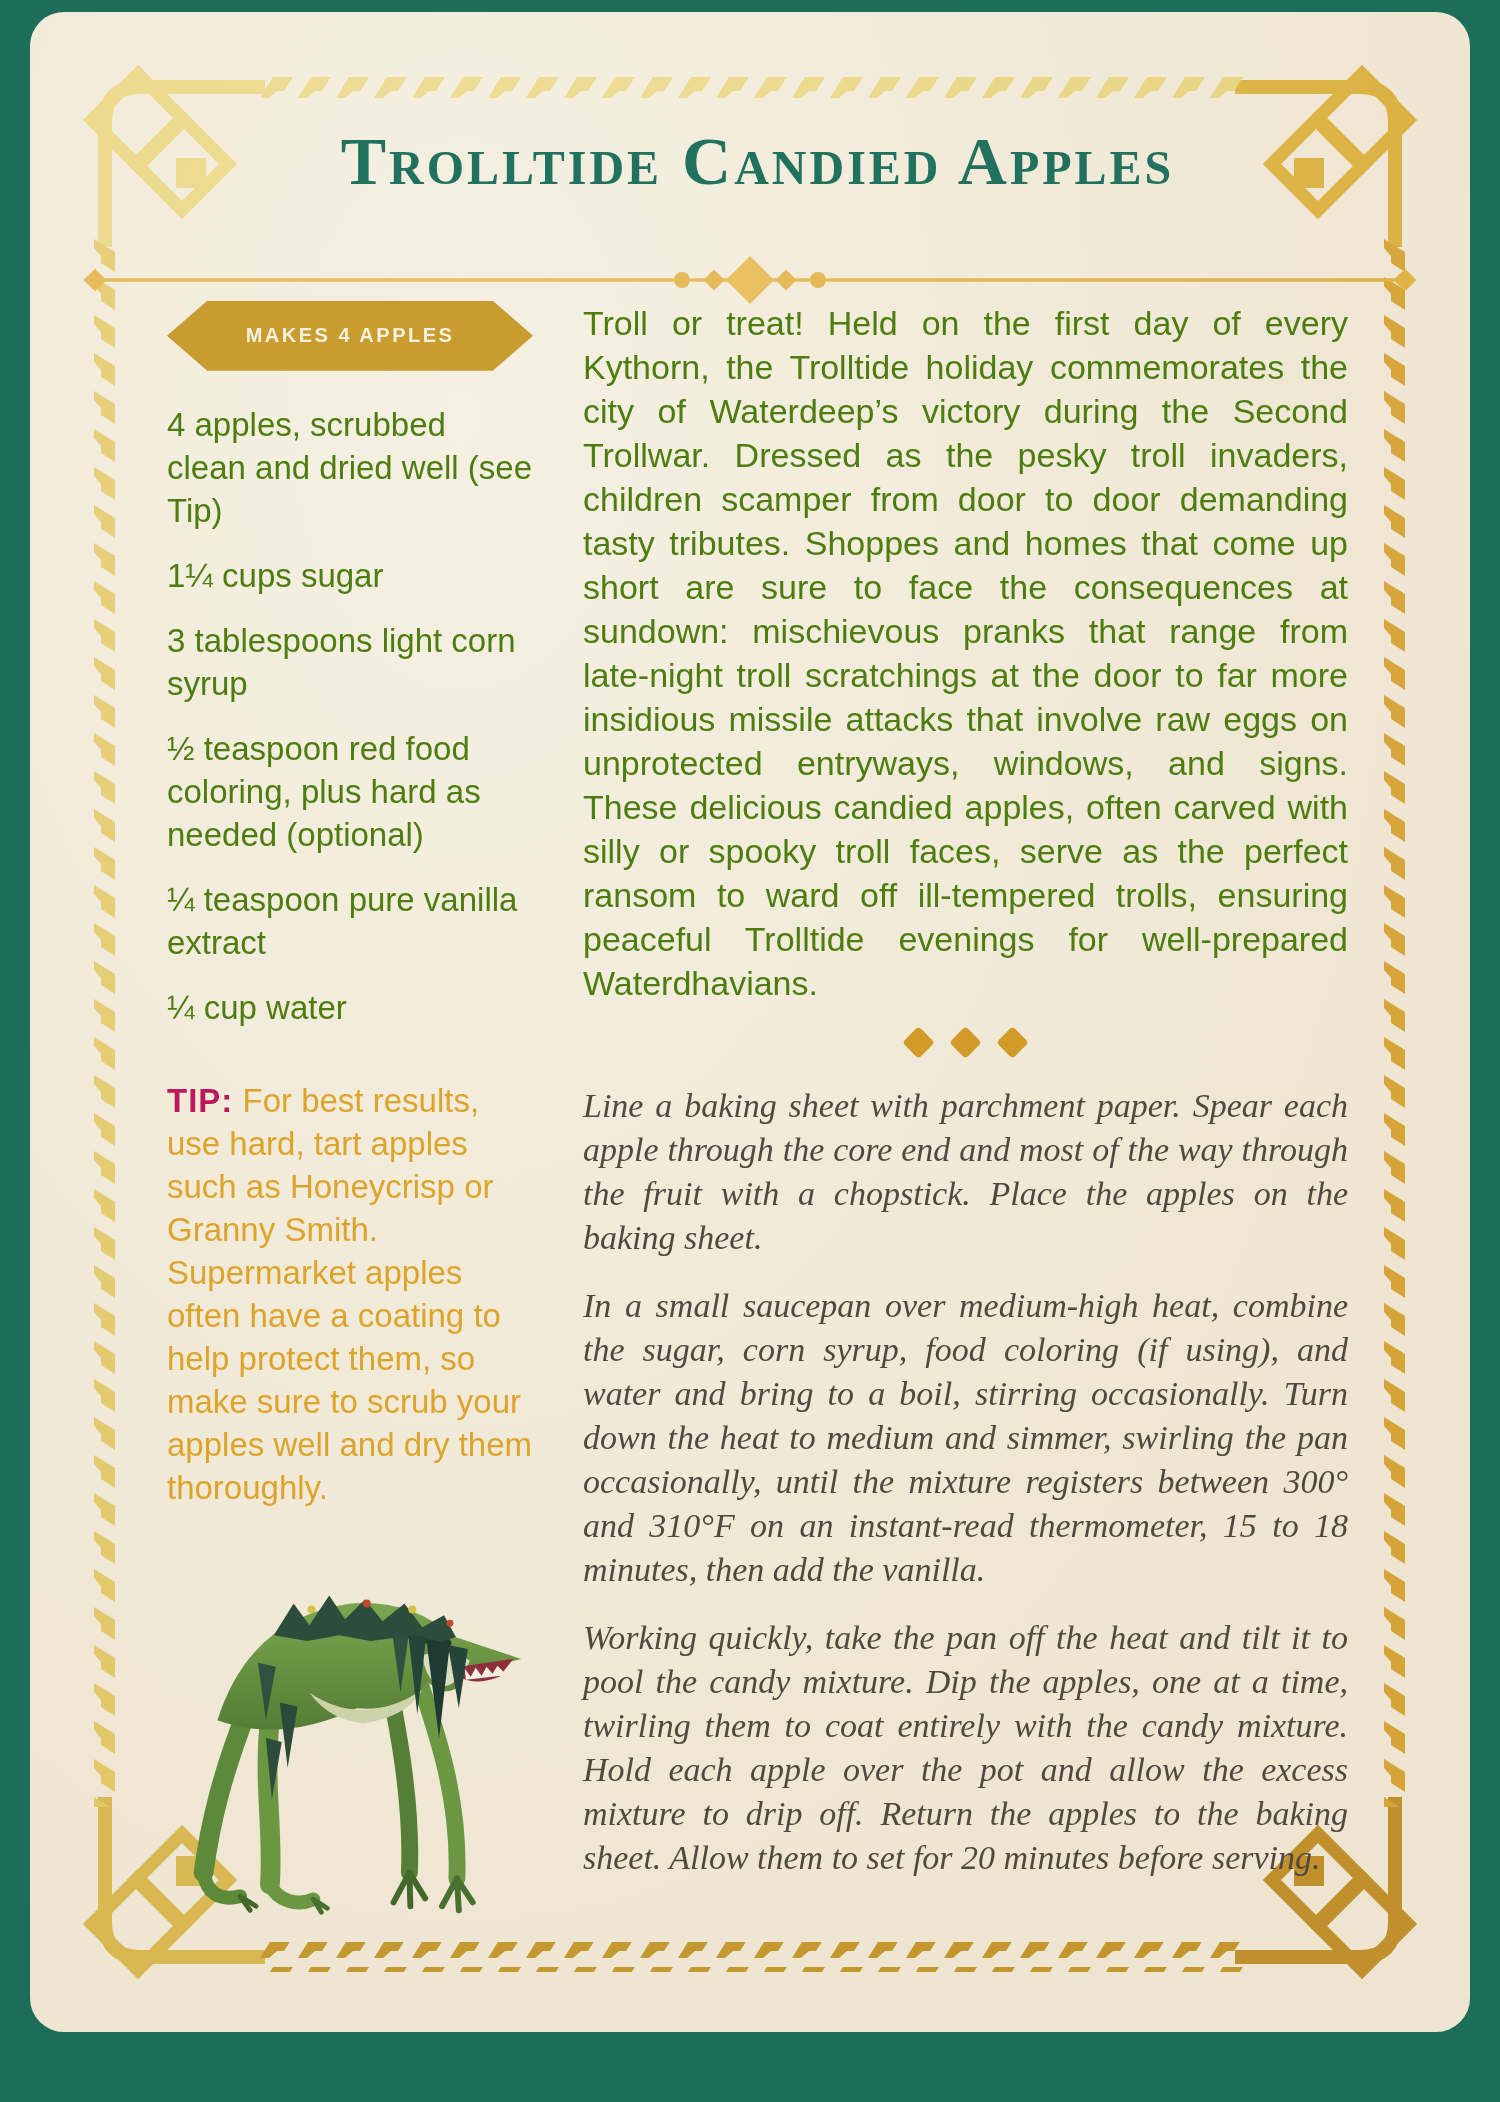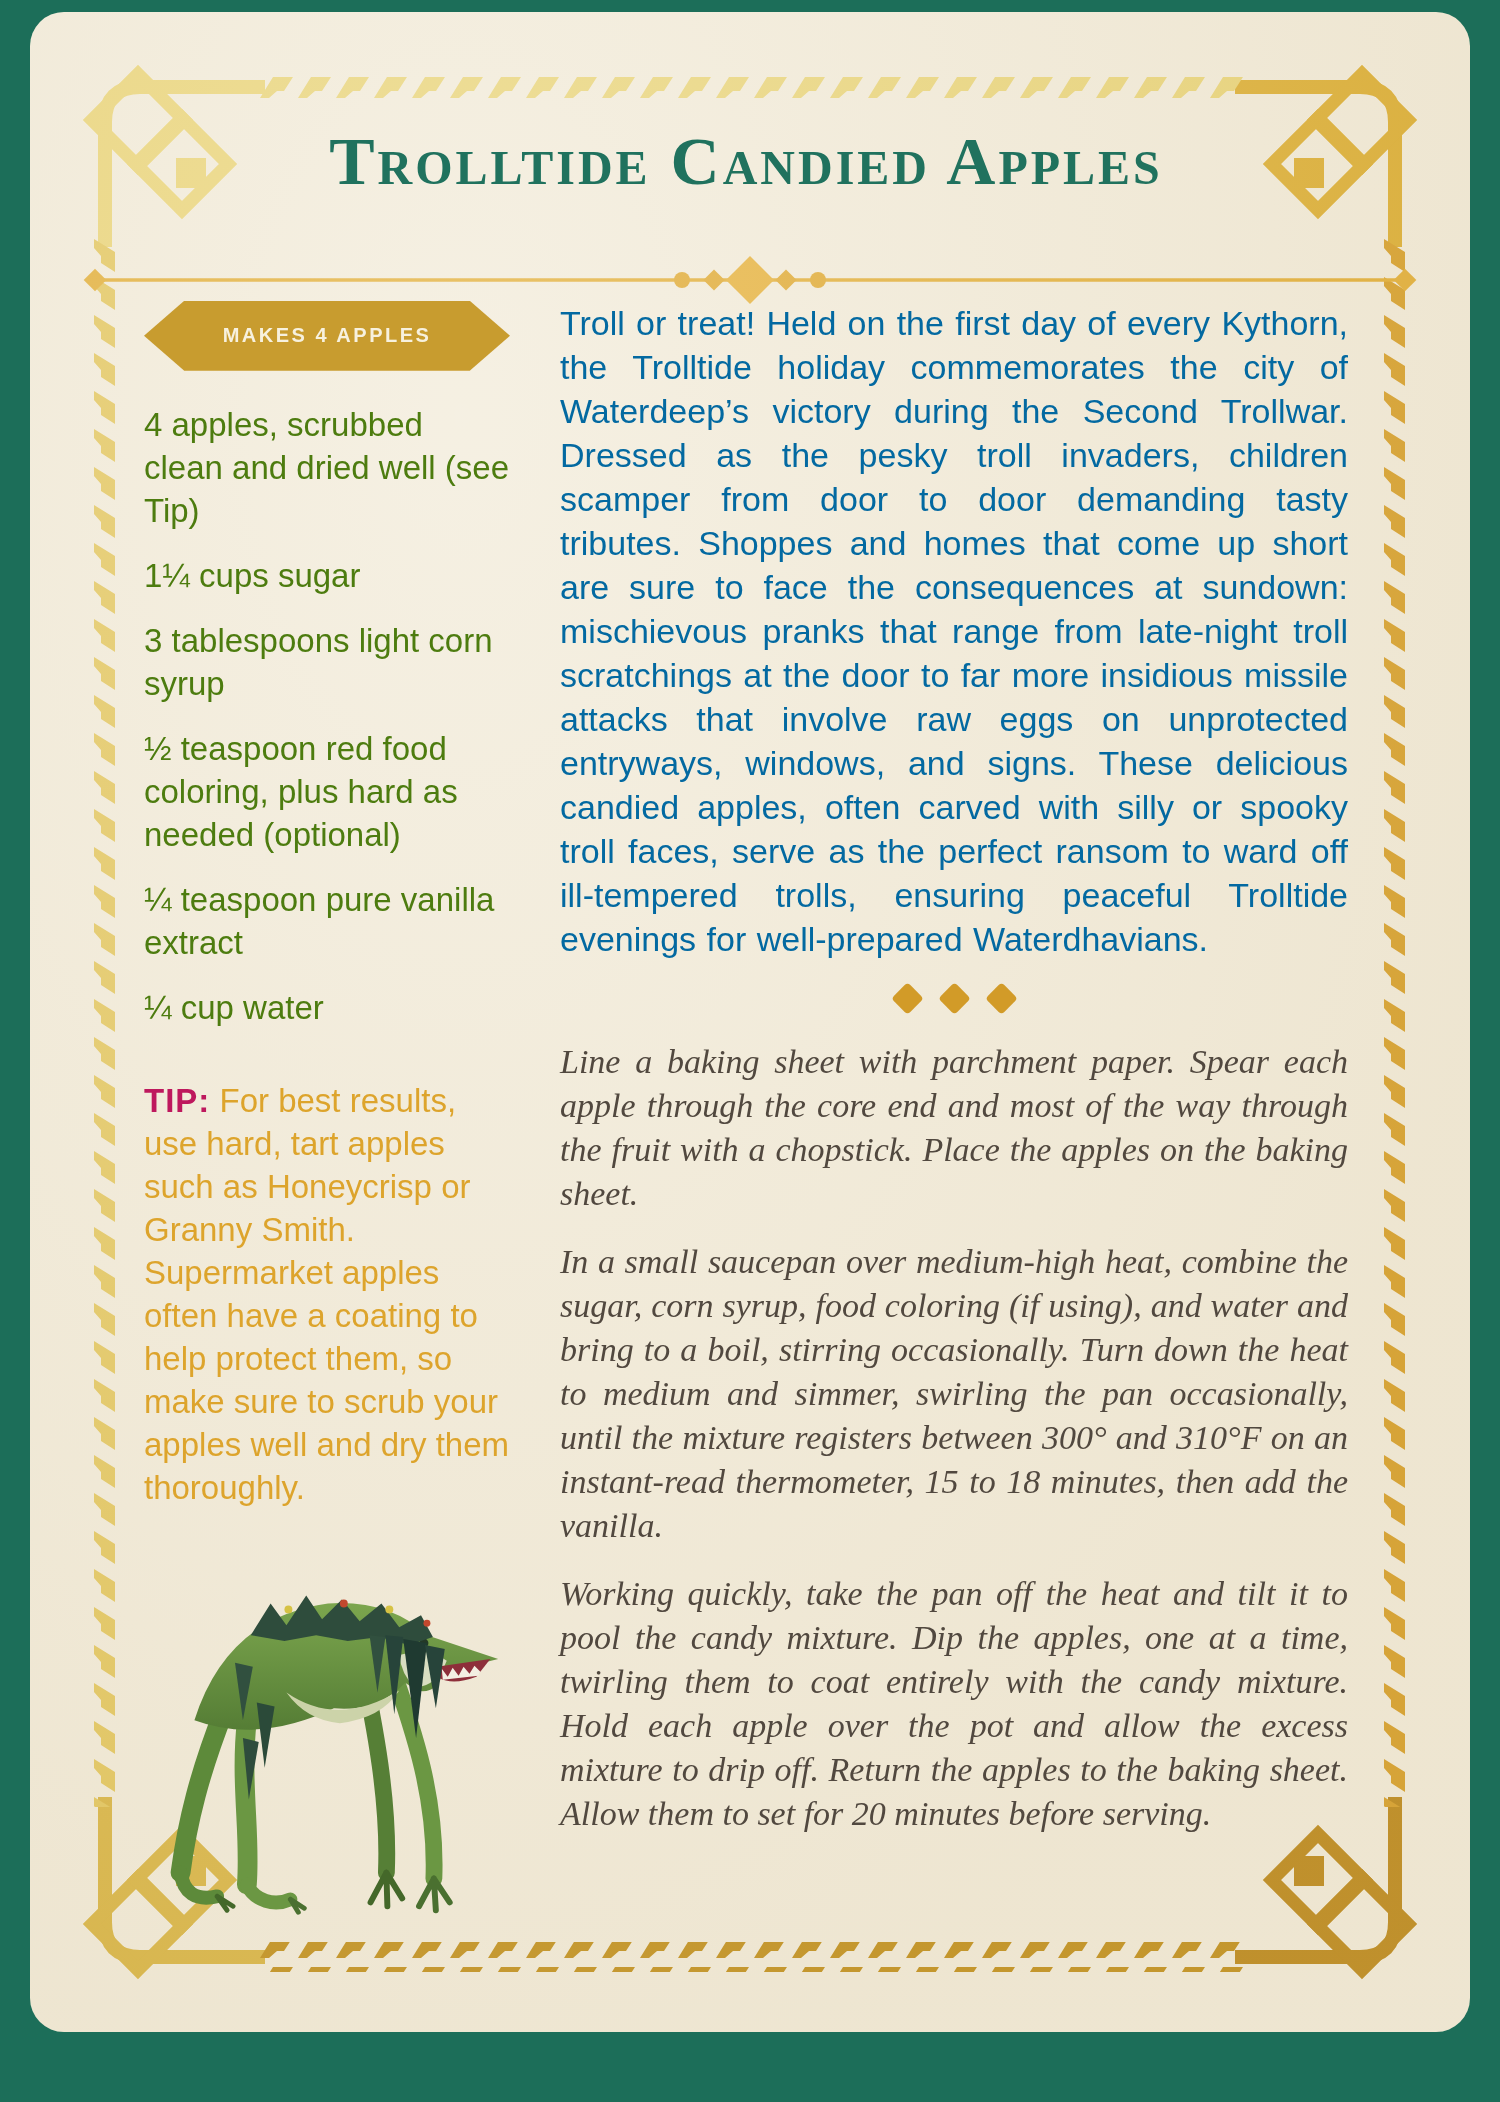--- a/index.html
+++ b/index.html
@@ -16,21 +16,21 @@
     border-radius:34px;
     overflow:hidden;
   }
   .card::after{ 
     content:"";position:absolute;inset:0;
     background:radial-gradient(ellipse at 30% 20%, rgba(255,255,255,.25), rgba(208,190,150,.12) 75%);
     pointer-events:none;
   }
   .border-svg{position:absolute;inset:0;width:1440px;height:2020px;}
   .content{
-    position:absolute;left:114px;right:122px;top:0;z-index:2;
+    position:absolute;left:137px;right:122px;top:0;z-index:2;
   }
   .title{
     margin:112px 0 0 0;
     text-align:center;
     font-family:"Liberation Serif", serif;
     font-variant:small-caps;
     font-weight:700;
     font-size:68px;
     letter-spacing:3px;
     color:#20725e;
@@ -55,21 +55,21 @@
   .tip{
     margin-top:50px;
     font-size:33px;line-height:43px;
     color:#dda42c;
   }
   .tip b{color:#be185d;font-weight:700;letter-spacing:1px;}
   .troll{margin-top:26px;margin-left:-4px;display:block;}
   .intro{
     margin:0;
     font-size:34px;line-height:44px;
-    color:#0369a1;
+    color:#4d7c0f;
     text-align:justify;
     hyphens:auto;-webkit-hyphens:auto;
     word-spacing:1px;
   }
   .sep{
     display:flex;justify-content:center;gap:24px;
     margin:26px 0 30px 0;
   }
   .sep i{
     width:23px;height:23px;background:#d29b28;border-radius:4px;

